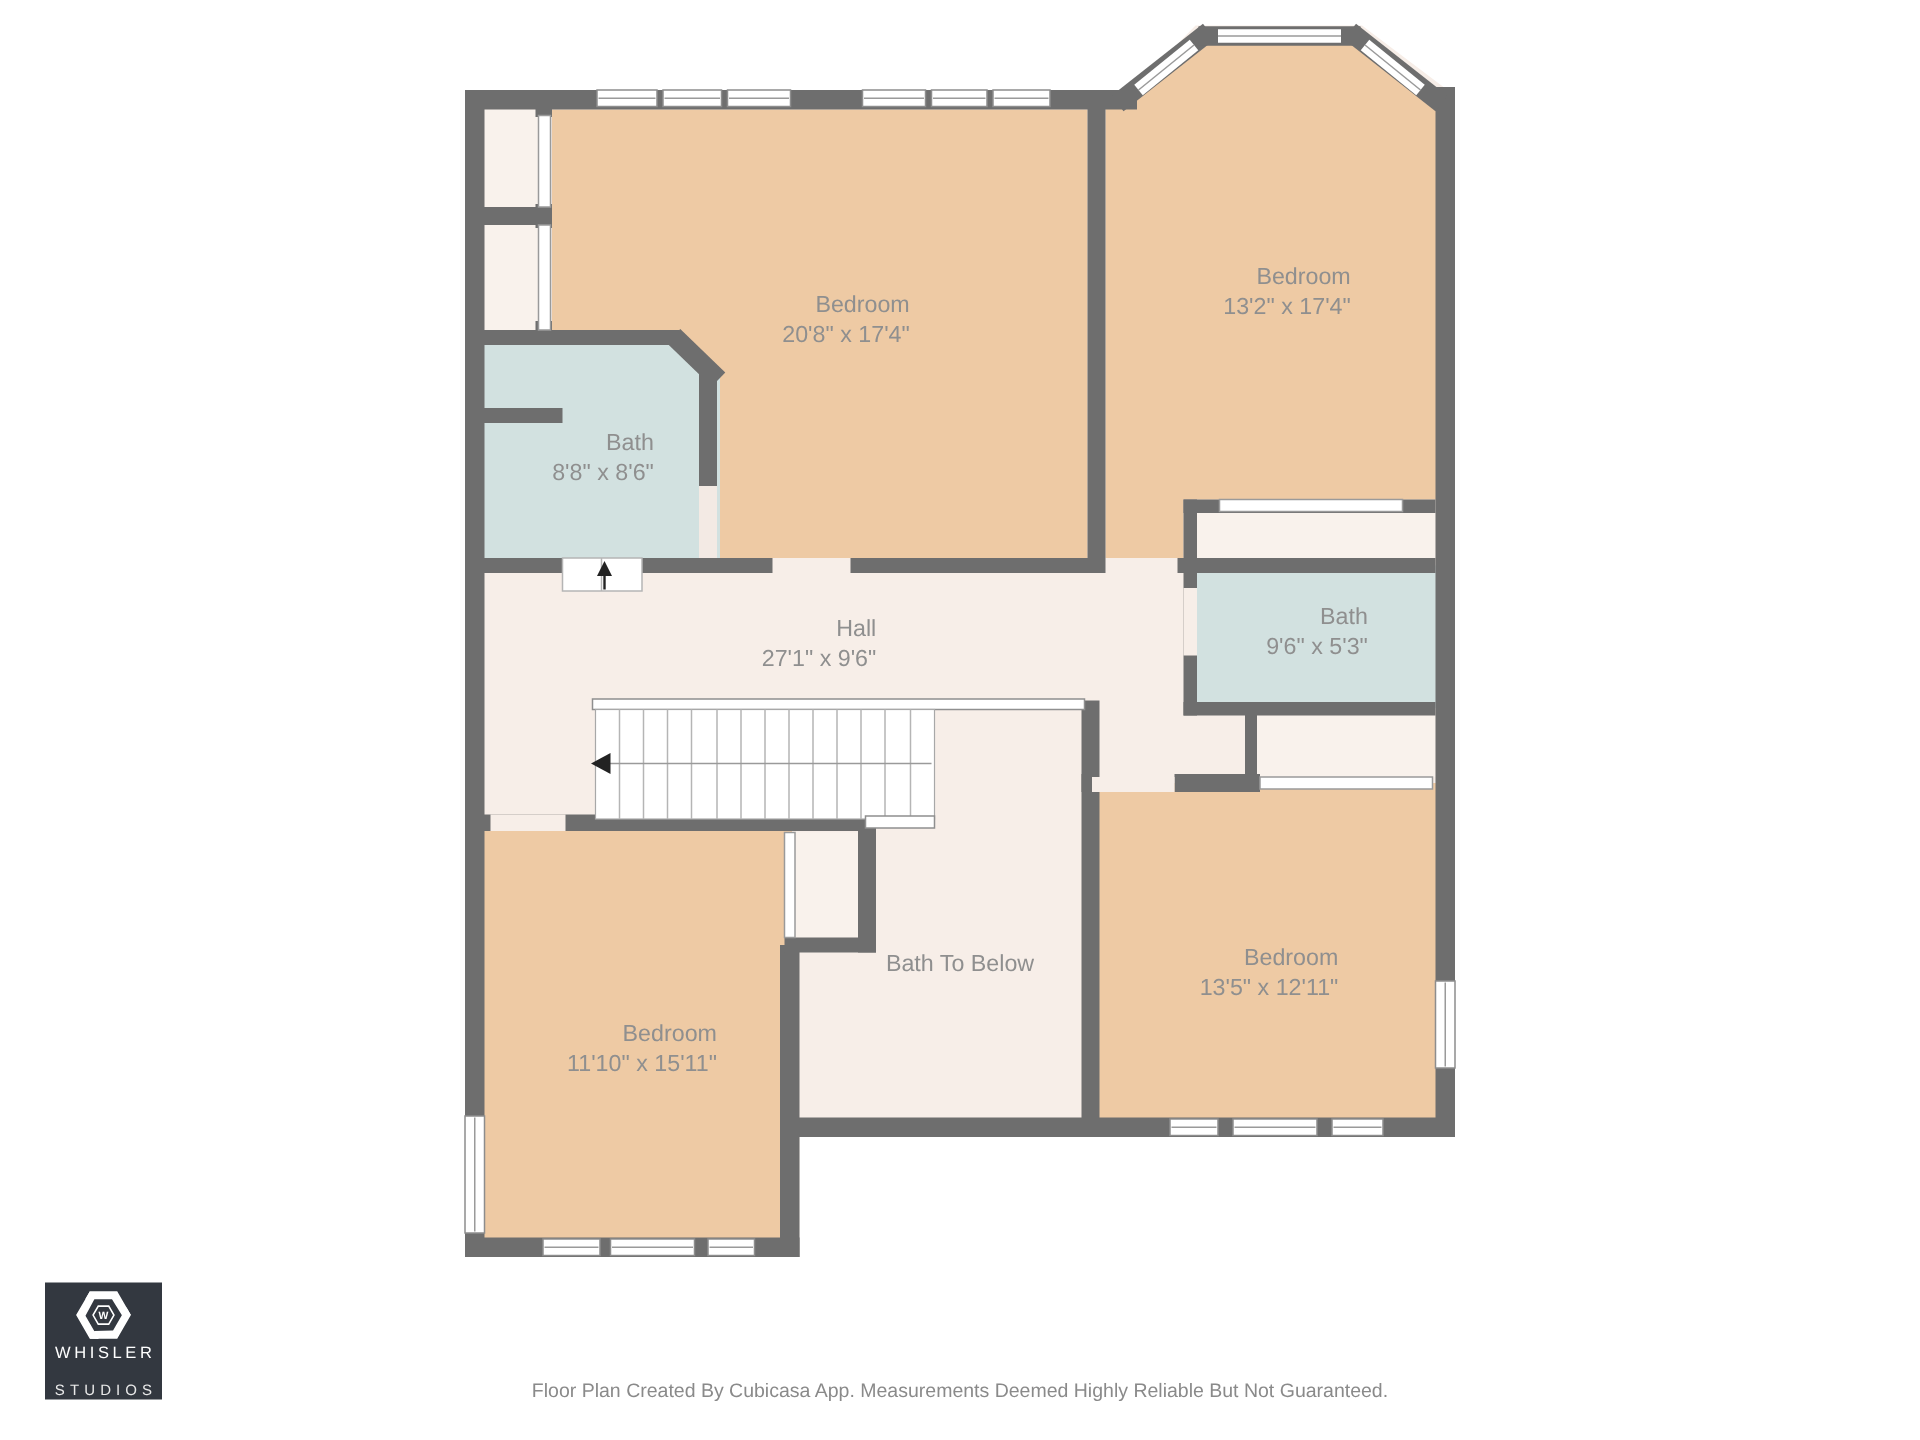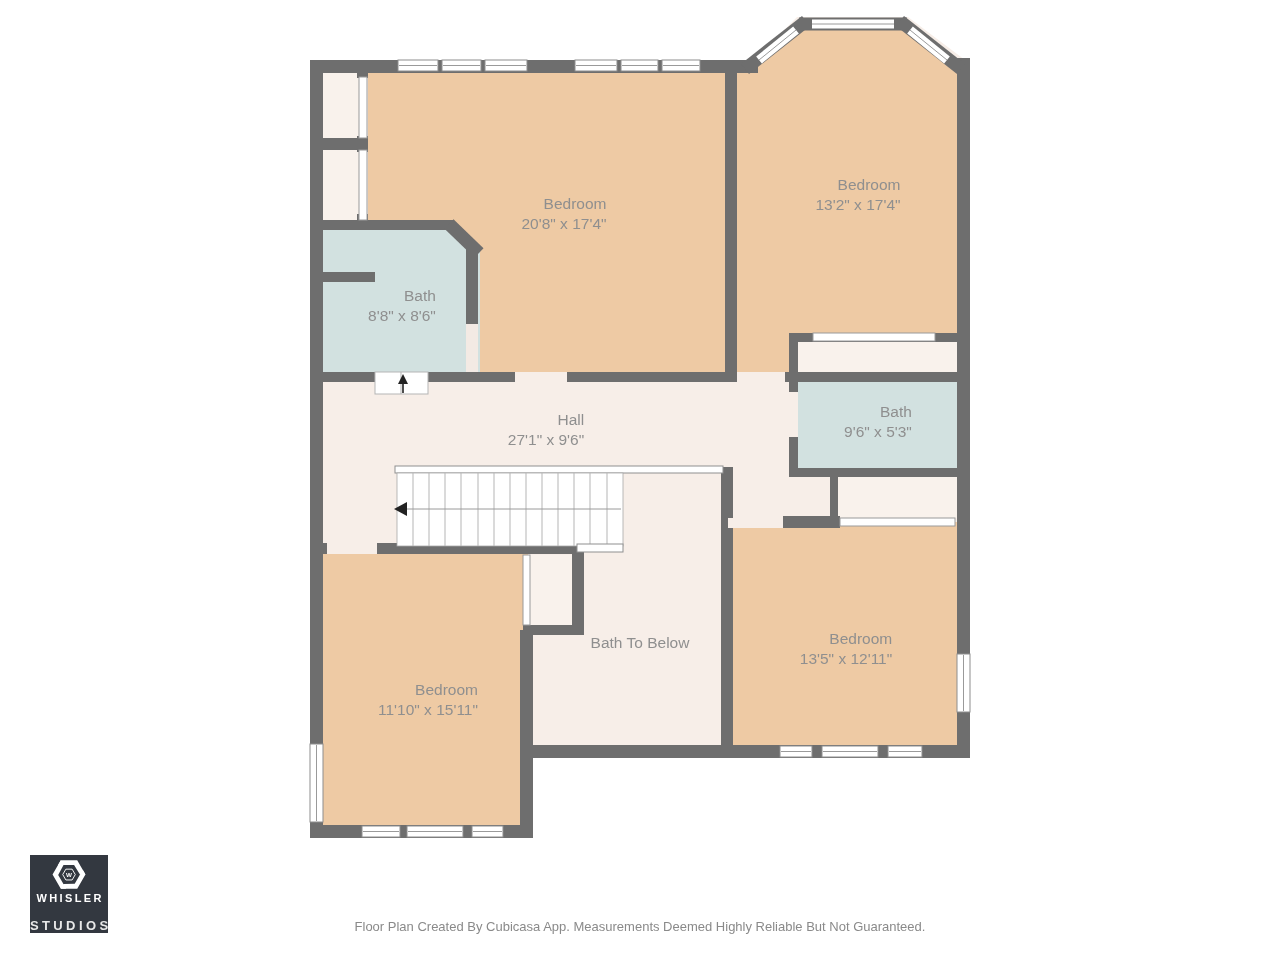--- a/index.html
+++ b/index.html
@@ -7,23 +7,23 @@
          font-family:"Liberation Sans", sans-serif;}
   #plan-svg{position:absolute;left:0;top:0;}
   .room-label{position:absolute;transform:translate(-50%,-50%);text-align:right;
               color:#8f8f8f;font-size:15.5px;line-height:20px;white-space:nowrap;}
   .room-label .dims:empty{display:none;}
   .room-label span{display:block;}
   #footer-note{position:absolute;left:0;top:919px;width:100%;text-align:center;
                color:#8a8a8a;font-size:13px;}
   #logo{position:absolute;left:30px;top:855px;width:78px;height:78px;background:#333840;
         display:flex;flex-direction:column;align-items:center;justify-content:flex-start;}
-  #logo .l1{color:#ffffff;font-size:11px;font-weight:bold;letter-spacing:2.4px;
+  #logo .l1{color:#ffffff;font-size:11px;font-weight:normal;letter-spacing:2.4px;
             margin-top:1px;padding-left:2.4px;}
-  #logo .l2{color:#e8e8e8;font-size:13px;letter-spacing:3.4px;margin-top:14px;padding-left:3.4px;font-weight:bold;}
+  #logo .l2{color:#e8e8e8;font-size:10px;letter-spacing:3.4px;margin-top:14px;padding-left:3.4px;}
 </style>
 </head>
 <body>
 
 <div id="stage">
 
   <svg id="plan-svg" width="1280" height="960" viewBox="0 0 1280 960">
 
     <g>
       <polygon fill="#f7eee8" points="310,60 755,60 797,17 908,17 965,60 970,60 970,758 533,758 533,838 310,838"></polygon>

